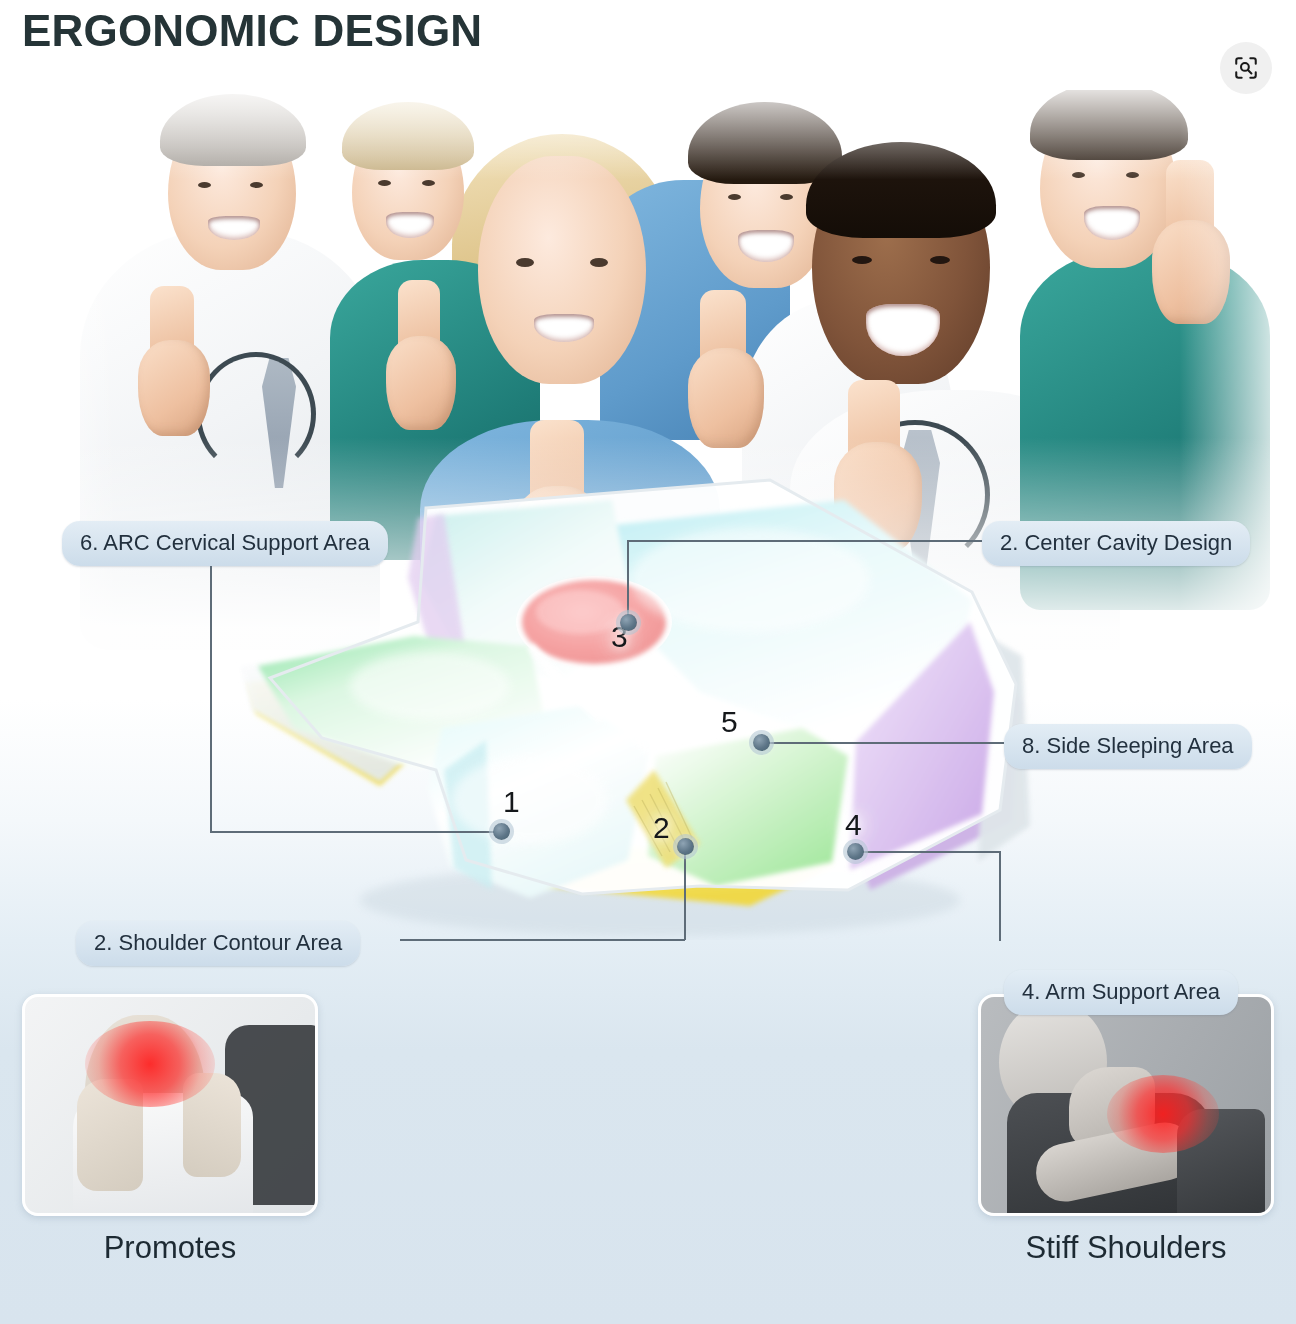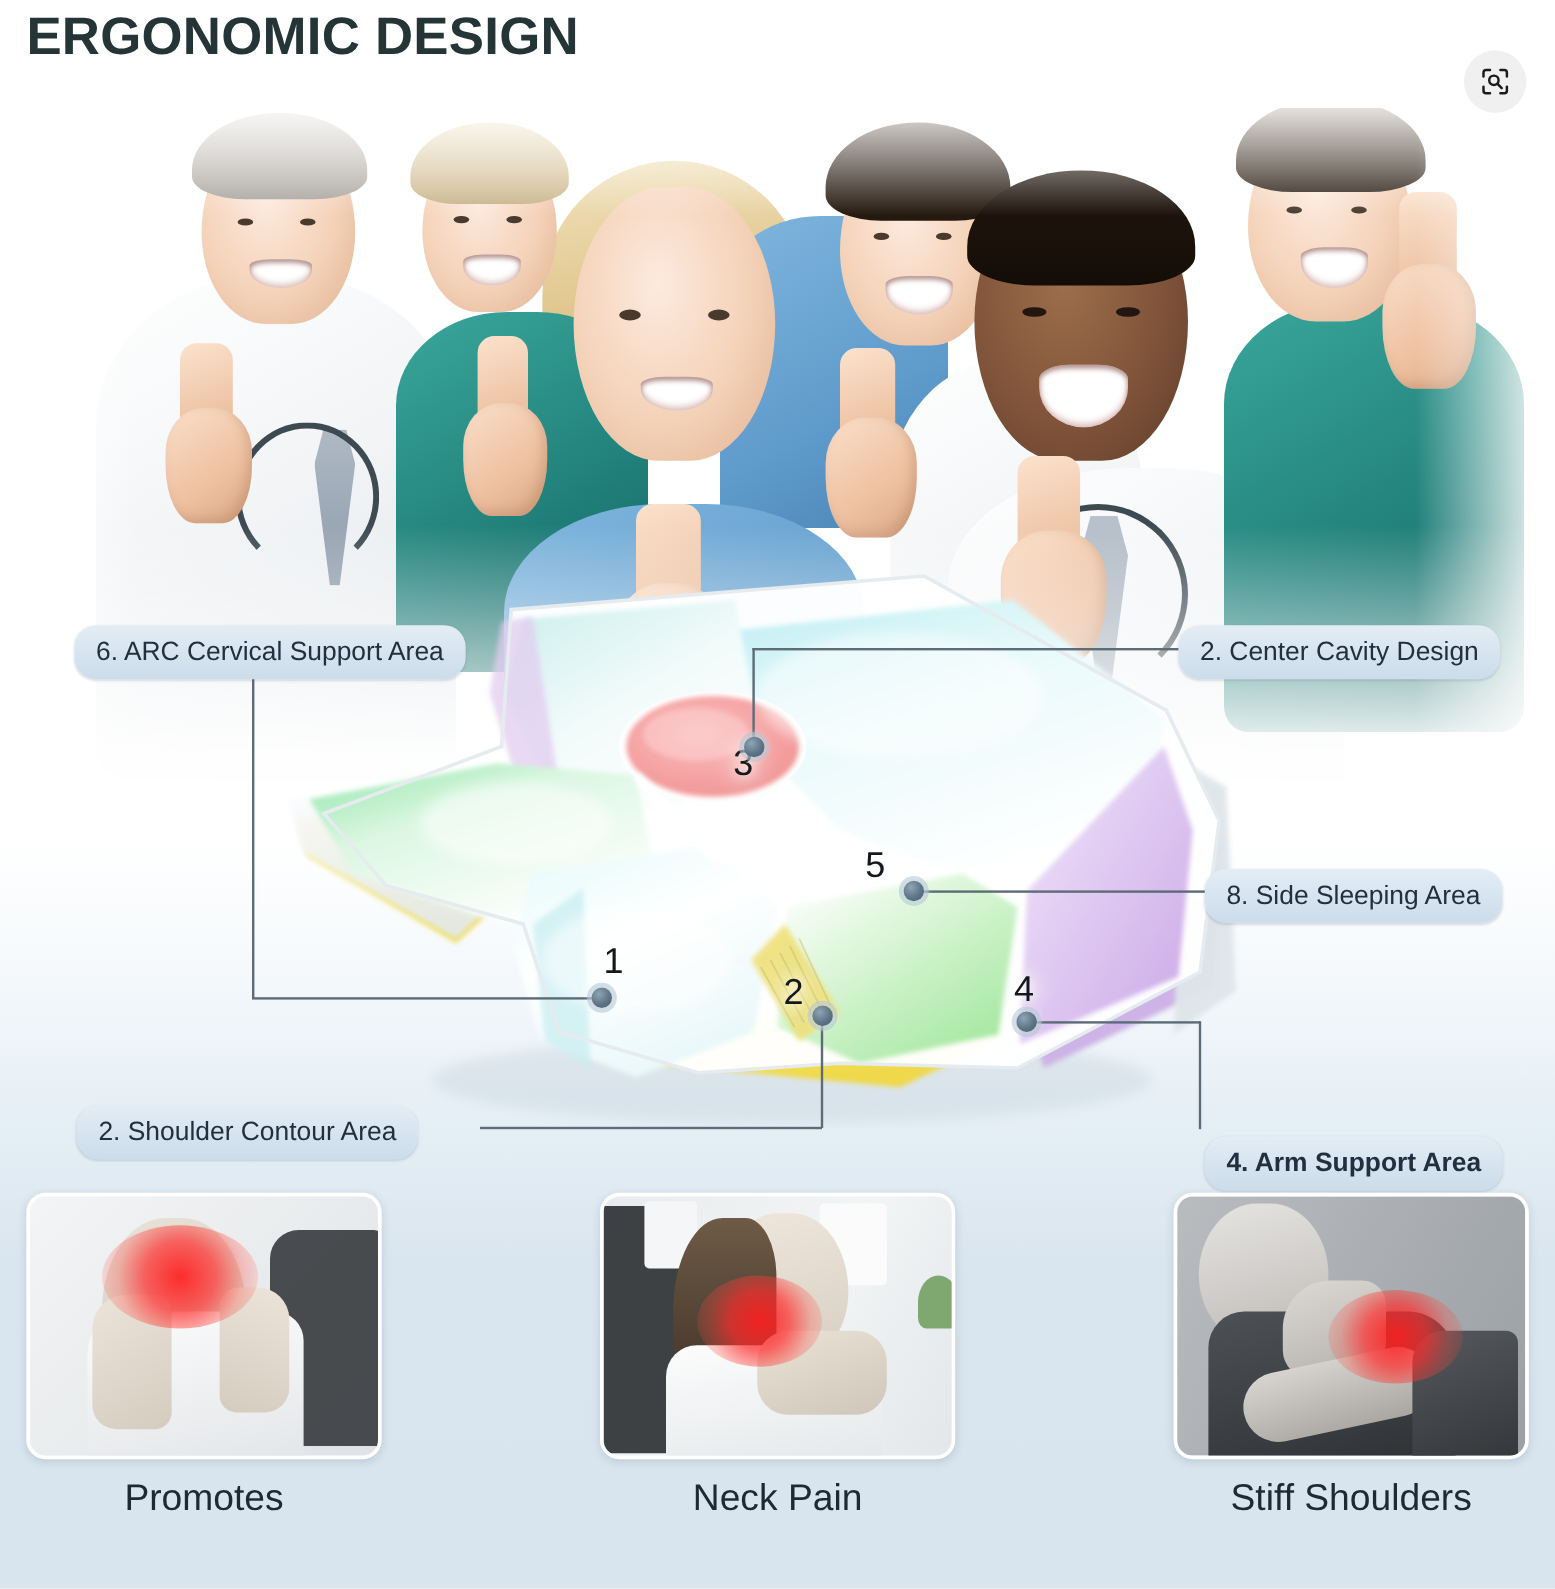--- a/index.html
+++ b/index.html
@@ -462,53 +462,39 @@
   <div class="marker" style="left:611px; top:620px;">3</div>
   <div class="dot" style="left:620px; top:614px;"></div>
 
   <div class="marker" style="left:845px; top:808px;">4</div>
   <div class="dot" style="left:847px; top:843px;"></div>
 
   <div class="marker" style="left:721px; top:705px;">5</div>
   <div class="dot" style="left:753px; top:734px;"></div>
 
   <div class="callout" style="left:62px;  top:521px;">6. ARC Cervical Support Area</div>
-  <div class="callout" style="left:64px;  top:921px;">2. Shoulder Contour Area</div>
+  <div class="callout" style="left:76px;  top:921px;">2. Shoulder Contour Area</div>
   <div class="callout" style="left:982px; top:521px;">2. Center Cavity Design</div>
-  <div class="callout" style="left:1004px; top:947px;font-weight:bold;">4. Arm Support Area</div>
+  <div class="callout" style="left:1004px; top:970px;">4. Arm Support Area</div>
   <div class="callout" style="left:1004px; top:724px;">8. Side Sleeping Area</div>
 
   <div id="symptoms">
 
     <div class="sym">
       <div class="sym-photo" style="background:linear-gradient(135deg,#f3f4f5 0%,#e7eaec 60%,#dfe3e6 100%);">
         <div class="bodyshape" style="left:200px; top:28px; width:96px; height:180px; background:#2c2f33; border-radius:24px 10px 0 0; opacity:.85;"></div>
         <div class="bodyshape" style="left:60px; top:18px; width:120px; height:148px; border-radius:46% 46% 42% 42%/54% 54% 50% 50%; background:linear-gradient(160deg,#e9e2d8,#cfc7bb);"></div>
         <div class="bodyshape" style="left:48px; top:96px; width:180px; height:126px; background:linear-gradient(170deg,#fbfbfb,#e3e6e9); border-radius:34px 24px 0 0;"></div>
         <div class="bodyshape" style="left:52px; top:82px; width:66px; height:112px; border-radius:28px 12px 14px 20px; background:linear-gradient(150deg,#ece4d9,#d4ccbf);"></div>
         <div class="bodyshape" style="left:158px; top:76px; width:58px; height:104px; border-radius:16px 26px 20px 14px; background:linear-gradient(200deg,#ece4d9,#d4ccbf);"></div>
         <div class="pain-glow" style="left:60px; top:24px; width:130px; height:86px;"></div>
       </div>
       <div class="sym-caption">Promotes</div>
     </div>
 
-    <div class="sym">
-      <div class="sym-photo" style="background:linear-gradient(120deg,#e9ecee 0%,#f2f4f5 55%,#e3e7ea 100%);">
-        <div class="bodyshape" style="left:0; top:8px; width:64px; height:206px; background:#2a2d31; opacity:.9; border-radius:0 28px 0 0;"></div>
-        <div class="bodyshape" style="left:34px; top:4px; width:44px; height:56px; background:#f5f6f7; border-radius:4px;"></div>
-        <div class="bodyshape" style="left:180px; top:6px; width:56px; height:68px; background:#fbfbfb; border-radius:4px;"></div>
-        <div class="bodyshape" style="left:262px; top:66px; width:34px; height:44px; background:#7fa870; border-radius:50% 50% 20% 20%;"></div>
-        <div class="bodyshape" style="left:98px; top:14px; width:106px; height:126px; border-radius:44% 44% 46% 46%/52% 52% 48% 48%; background:linear-gradient(165deg,#efe7dc,#d7cec2);"></div>
-        <div class="bodyshape" style="left:58px; top:18px; width:86px; height:162px; border-radius:48% 30% 24% 40%; background:linear-gradient(180deg,#6e5a46,#3c3026);"></div>
-        <div class="bodyshape" style="left:52px; top:124px; width:180px; height:98px; background:linear-gradient(170deg,#fcfcfc,#e4e8ea); border-radius:26px 22px 0 0;"></div>
-        <div class="bodyshape" style="left:128px; top:112px; width:108px; height:70px; border-radius:26px; background:linear-gradient(160deg,#ece3d8,#cfc6b9);"></div>
-        <div class="pain-glow" style="left:78px; top:66px; width:104px; height:76px;"></div>
-      </div>
-      <div class="sym-caption">Neck Pain</div>
-    </div>
 
 
     <div class="sym">
       <div class="sym-photo" style="background:linear-gradient(120deg,#b9bcbf 0%,#a8acb0 55%,#9ba0a4 100%);">
         <div class="bodyshape" style="left:18px; top:6px; width:108px; height:116px; border-radius:46% 46% 44% 44%/52% 52% 50% 50%; background:linear-gradient(165deg,#e6e4e1,#bdbab6);"></div>
         <div class="bodyshape" style="left:26px; top:96px; width:206px; height:130px; background:linear-gradient(165deg,#4d5054,#2e3134); border-radius:30px 40px 0 0;"></div>
         <div class="bodyshape" style="left:88px; top:70px; width:86px; height:82px; border-radius:40px 20px 30px 24px; background:linear-gradient(160deg,#ddd9d4,#b2aea9);"></div>
         <div class="bodyshape" style="left:54px; top:136px; width:160px; height:58px; border-radius:30px; background:linear-gradient(175deg,#d9d5d0,#a8a49f); transform:rotate(-12deg);"></div>
         <div class="bodyshape" style="left:196px; top:112px; width:88px; height:110px; background:linear-gradient(160deg,#55585c,#34373a); border-radius:26px 10px 0 0;"></div>
         <div class="pain-glow" style="left:126px; top:78px; width:112px; height:78px;"></div>

